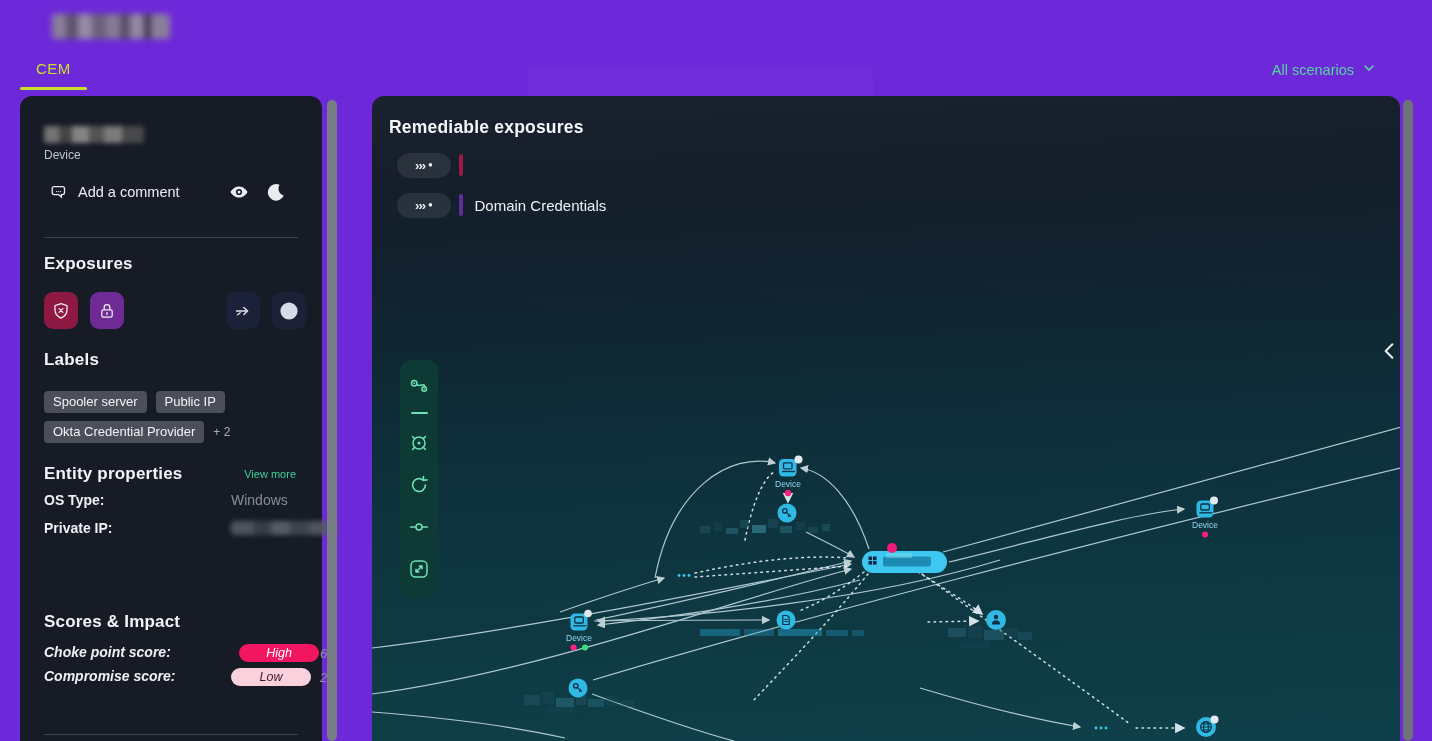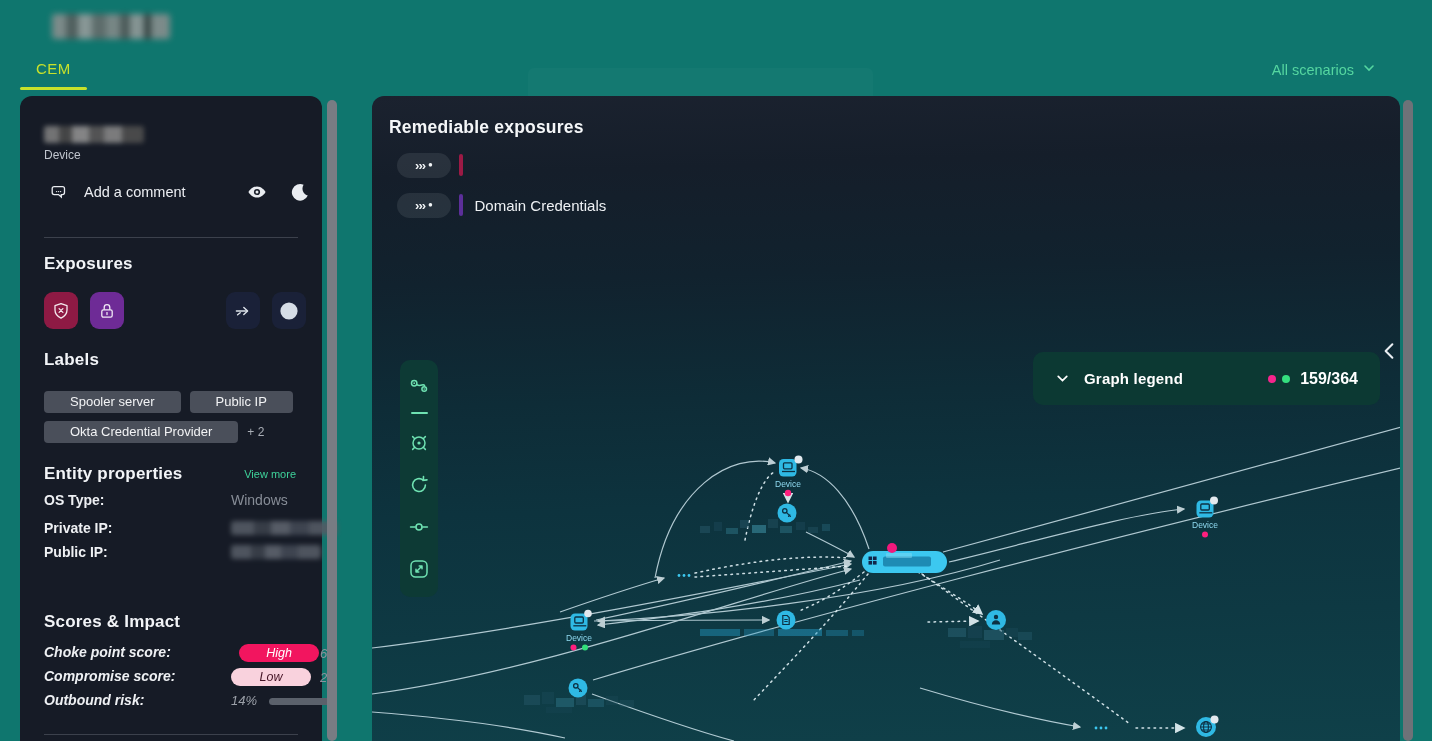--- a/index.html
+++ b/index.html
@@ -1,52 +1,52 @@
 <!DOCTYPE html>
 <html><head>
 <meta charset="utf-8">
 <style>
   * { margin:0; padding:0; box-sizing:border-box; }
   html,body { width:1432px; height:741px; background:#0a0e15; overflow:hidden;
               font-family:"Liberation Sans", sans-serif; }
-  .app { position:relative; width:1432px; height:741px; background:#0f766e; }
+  .app { position:relative; width:1432px; height:741px; background:#6d28d9; }
 
   
   .topbar { position:absolute; left:0; top:0; width:1432px; height:96px; }
   .logo-blob { position:absolute; left:52px; top:14px; width:118px; height:25px; border-radius:3px;
     background:linear-gradient(90deg,#8f8f8f 0 12%,#5c5c5c 12% 22%,#9d9d9d 22% 34%,#6b6b6b 34% 46%,#8a8a8a 46% 58%,#575757 58% 66%,#9a9a9a 66% 78%,#3c3c3c 78% 84%,#8f8f8f 84% 100%);
     filter:blur(3px); opacity:.85; }
   .tab-cem { position:absolute; left:36px; top:60px; color:#c7e12b; font-size:15px; letter-spacing:.5px; cursor:pointer; }
   .tab-underline { position:absolute; left:20px; top:87px; width:67px; height:3px; background:#c7e12b; border-radius:2px; }
   .topbar-ghost { position:absolute; left:528px; top:68px; width:345px; height:42px; border-radius:6px;
     background:rgba(255,255,255,0.022); }
   .scenarios { position:absolute; right:56px; top:61px; display:flex; align-items:center; gap:8px;
     color:#55d6a0; font-size:14.5px; cursor:pointer; }
 
   
   .sidebar { position:absolute; left:20px; top:96px; width:302px; height:645px;
     background:#161b26; border-radius:12px 12px 0 0; }
   .blob { border-radius:3px; filter:blur(2.5px); opacity:.9; }
   .name-blob { position:absolute; left:24px; top:30px; width:100px; height:17px;
     background:linear-gradient(90deg,#7d7d7d 0 15%,#4a4a4a 15% 28%,#909090 28% 45%,#5a5a5a 45% 60%,#868686 60% 78%,#4f4f4f 78% 100%); }
   .entity-type { position:absolute; left:24px; top:52px; font-size:12px; color:#c0c5cd; }
-  .comment-row { position:absolute; left:28px; top:85px; display:flex; align-items:center; gap:16px;
+  .comment-row { position:absolute; left:28px; top:85px; display:flex; align-items:center; gap:10px;
     color:#eceef2; font-size:14.5px; }
   .comment-row .spacer { width:28px; }
   .icon-btn { background:none; border:none; cursor:pointer; display:flex; align-items:center; }
   .divider { position:absolute; left:24px; width:254px; height:1px; background:#3c414c; }
   .h-section { position:absolute; left:24px; font-size:17px; font-weight:bold; color:#f2f4f7; letter-spacing:.2px; }
   .exp-row { position:absolute; left:24px; top:196px; width:262px; display:flex; gap:12px; }
   .exp-btn { width:37px; height:37px; border-radius:9px; border:none; cursor:pointer;
     display:flex; align-items:center; justify-content:center; }
   .exp-crimson { background:#8e1a44; }
   .exp-purple  { background:#6e2b96; margin-right:90px; }
   .exp-navy    { background:#1a2138; }
   .label-pills { position:absolute; left:24px; top:295px; width:270px; display:flex; flex-wrap:wrap; gap:8px 9px; align-items:center; }
-  .pill-tag { background:#4a4f5a; color:#f2f3f5; font-size:13px; padding:3px 26px 4px; border-radius:4px; white-space:nowrap; }
+  .pill-tag { background:#4a4f5a; color:#f2f3f5; font-size:13px; padding:3px 9px 4px; border-radius:4px; white-space:nowrap; }
   .more-tags { color:#a9aeb6; font-size:12px; }
   .view-more { position:absolute; right:26px; top:372px; color:#3ed29a; font-size:11px; cursor:pointer; }
   .prop-row { position:absolute; left:24px; width:262px; height:18px; font-size:14px; }
   .prop-label { font-weight:bold; color:#eef0f3; }
   .prop-value { position:absolute; left:187px; top:0; color:#878d97; }
   .val-blob { position:absolute; left:187px; top:1px; height:14px;
     background:linear-gradient(90deg,#555b65 0 22%,#3b414b 22% 38%,#5d636d 38% 56%,#434955 56% 74%,#555b65 74% 100%); }
   .score-row { position:absolute; left:24px; width:278px; height:18px; font-size:14px;font-style:italic; }
   .score-pill { position:absolute; left:187px; top:0; width:80px; height:18px; border-radius:10px;
     font-size:12.5px; display:flex; align-items:center; justify-content:center; }
@@ -187,40 +187,31 @@
     <div class="view-more">View more</div>
 
     <div class="prop-row" style="top:396px;">
       <span class="prop-label">OS Type:</span>
       <span class="prop-value">Windows</span>
     </div>
     <div class="prop-row" style="top:424px;">
       <span class="prop-label">Private IP:</span>
       <span class="val-blob blob" style="width:106px;"></span>
     </div>
-    <div class="prop-row" style="top:448px;">
-      <span class="prop-label">Public IP:</span>
-      <span class="val-blob blob" style="width:90px;"></span>
-    </div>
 
     <div class="h-section" style="top:516px;">Scores &amp; Impact</div>
     <div class="score-row" style="top:548px;">
       <span class="prop-label">Choke point score:</span>
       <span class="score-pill pill-high">High</span>
       <span class="score-num">66</span>
     </div>
     <div class="score-row" style="top:572px;">
       <span class="prop-label">Compromise score:</span>
       <span class="score-pill pill-low">Low</span>
       <span class="score-num">29</span>
-    </div>
-    <div class="score-row" style="top:596px;">
-      <span class="prop-label">Outbound risk:</span>
-      <span class="risk-pct">14%</span>
-      <span class="risk-bar"><span class="risk-fill"></span></span>
     </div>
 
     <div class="divider" style="top:638px;"></div>
   </div>
 
   <div class="v-scroll" style="left:327px; top:100px; height:641px;"></div>
 
   <div class="main-card">
     <div class="main-title">Remediable exposures</div>
 
@@ -449,33 +440,20 @@
         </svg>
       </button>
       <button class="gt-btn">
         <svg width="24" height="24" viewBox="0 0 24 24" fill="none" stroke="#6fe2b2" stroke-width="1.5" stroke-linecap="round" stroke-linejoin="round">
           <rect x="4" y="4" width="16" height="16" rx="4.5"></rect>
           <path d="M9 15 L15 9 M12.2 9 H15 V11.8 M11.8 15 H9 V12.2"></path>
         </svg>
       </button>
     </div>
 
-    <div class="legend">
-      <span class="legend-chevron">
-        <svg width="15" height="15" viewBox="0 0 14 14" fill="none" stroke="#ffffff" stroke-width="1.6" stroke-linecap="round">
-            <path d="M3 5 l4 4 4 -4"></path>
-          </svg>
-      </span>
-      <span class="legend-title">Graph legend</span>
-      <span class="legend-dots">
-        <span class="dot dot-pink"></span>
-        <span class="dot dot-green"></span>
-      </span>
-      <span class="legend-count">159/364</span>
-    </div>
   </div>
 
   <div class="collapse-chevron">
     <svg width="14" height="18" viewBox="0 0 12 16" fill="none" stroke="#e9eef2" stroke-width="1.8" stroke-linecap="round" stroke-linejoin="round">
         <path d="M9 2 L3 8 L9 14"></path>
       </svg>
   </div>
 
   <div class="v-scroll" style="left:1403px; top:100px; height:641px; background:#6e7278;"></div>
 

